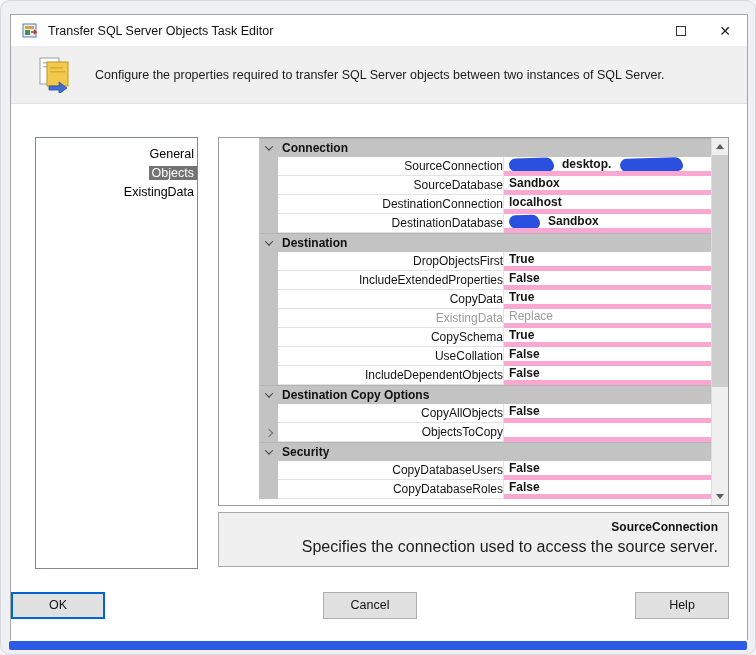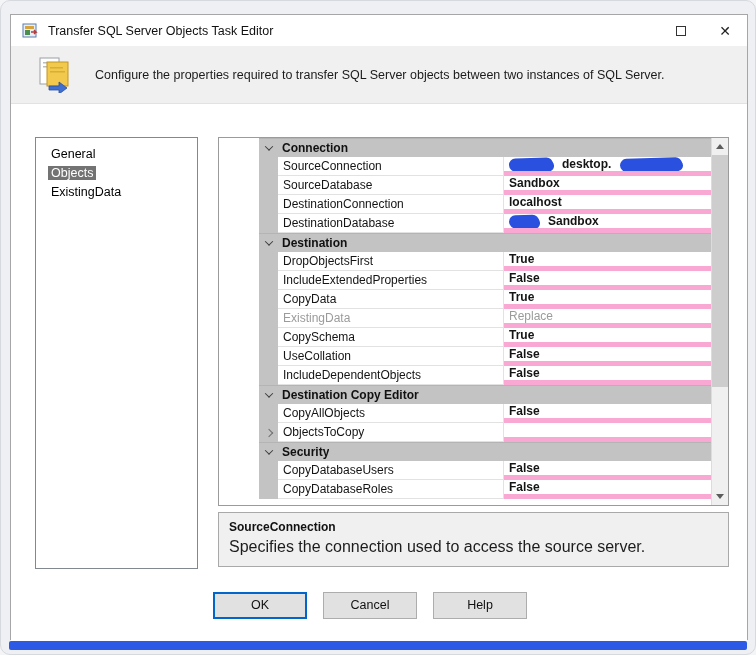--- a/index.html
+++ b/index.html
@@ -45,20 +45,21 @@
     padding:0 20px 0 26px; gap:20px;
   }
   .header-text { font-size:12.5px; color:#1b1b1b; }
   
   .main {
     flex:1 1 auto;
     display:flex;
     padding:33px 18px 0 24px;
     gap:20px;
     background:#fff;
+    text-align:right;
   }
   .pages-list {
     width:163px; flex:0 0 163px;
     height:432px;
     border:1px solid #82888f;
     background:#fff;
     padding-top:7px;
     font-size:12.5px;
   }
   .nav-item { padding:1px 0 2px 12px; line-height:16px; }
@@ -105,21 +106,21 @@
     border:1px solid #a9a9a9;
     background:#f0f0f0;
     padding:7px 10px 9px 10px;
     min-height:55px;
   }
   .desc-title { font-size:12px; font-weight:bold; color:#111; }
   .desc-text { font-size:16px; color:#1c1c1c; margin-top:4px; }
   
   .footer {
     flex:0 0 72px;
-    display:flex; align-items:center; justify-content:center;
+    display:flex; align-items:center; justify-content:space-between;
     gap:16px;
     padding-right:18px;
     background:#fff;
   }
   .btn {
     width:94px; height:27px;
     font-family:"Liberation Sans", sans-serif;
     font-size:12.5px;
     background:#e1e1e1;
     border:1px solid #adadad;
@@ -272,21 +273,21 @@
                 <div class="cell indent"></div>
                 <div class="cell pname">IncludeDependentObjects</div>
                 <div class="cell pvalue">
                   <span class="vtext">False</span>
                 </div>
               </div>
               <div class="row cat">
                 <div class="cell indent">
                   <span class="chev down"></span>
                 </div>
-                <div class="cell cat-title">Destination Copy Editor</div>
+                <div class="cell cat-title">Destination Copy Options</div>
               </div>
               <div class="row">
                 <div class="cell indent"></div>
                 <div class="cell pname">CopyAllObjects</div>
                 <div class="cell pvalue">
                   <span class="vtext">False</span>
                 </div>
               </div>
               <div class="row">
                 <div class="cell indent">

